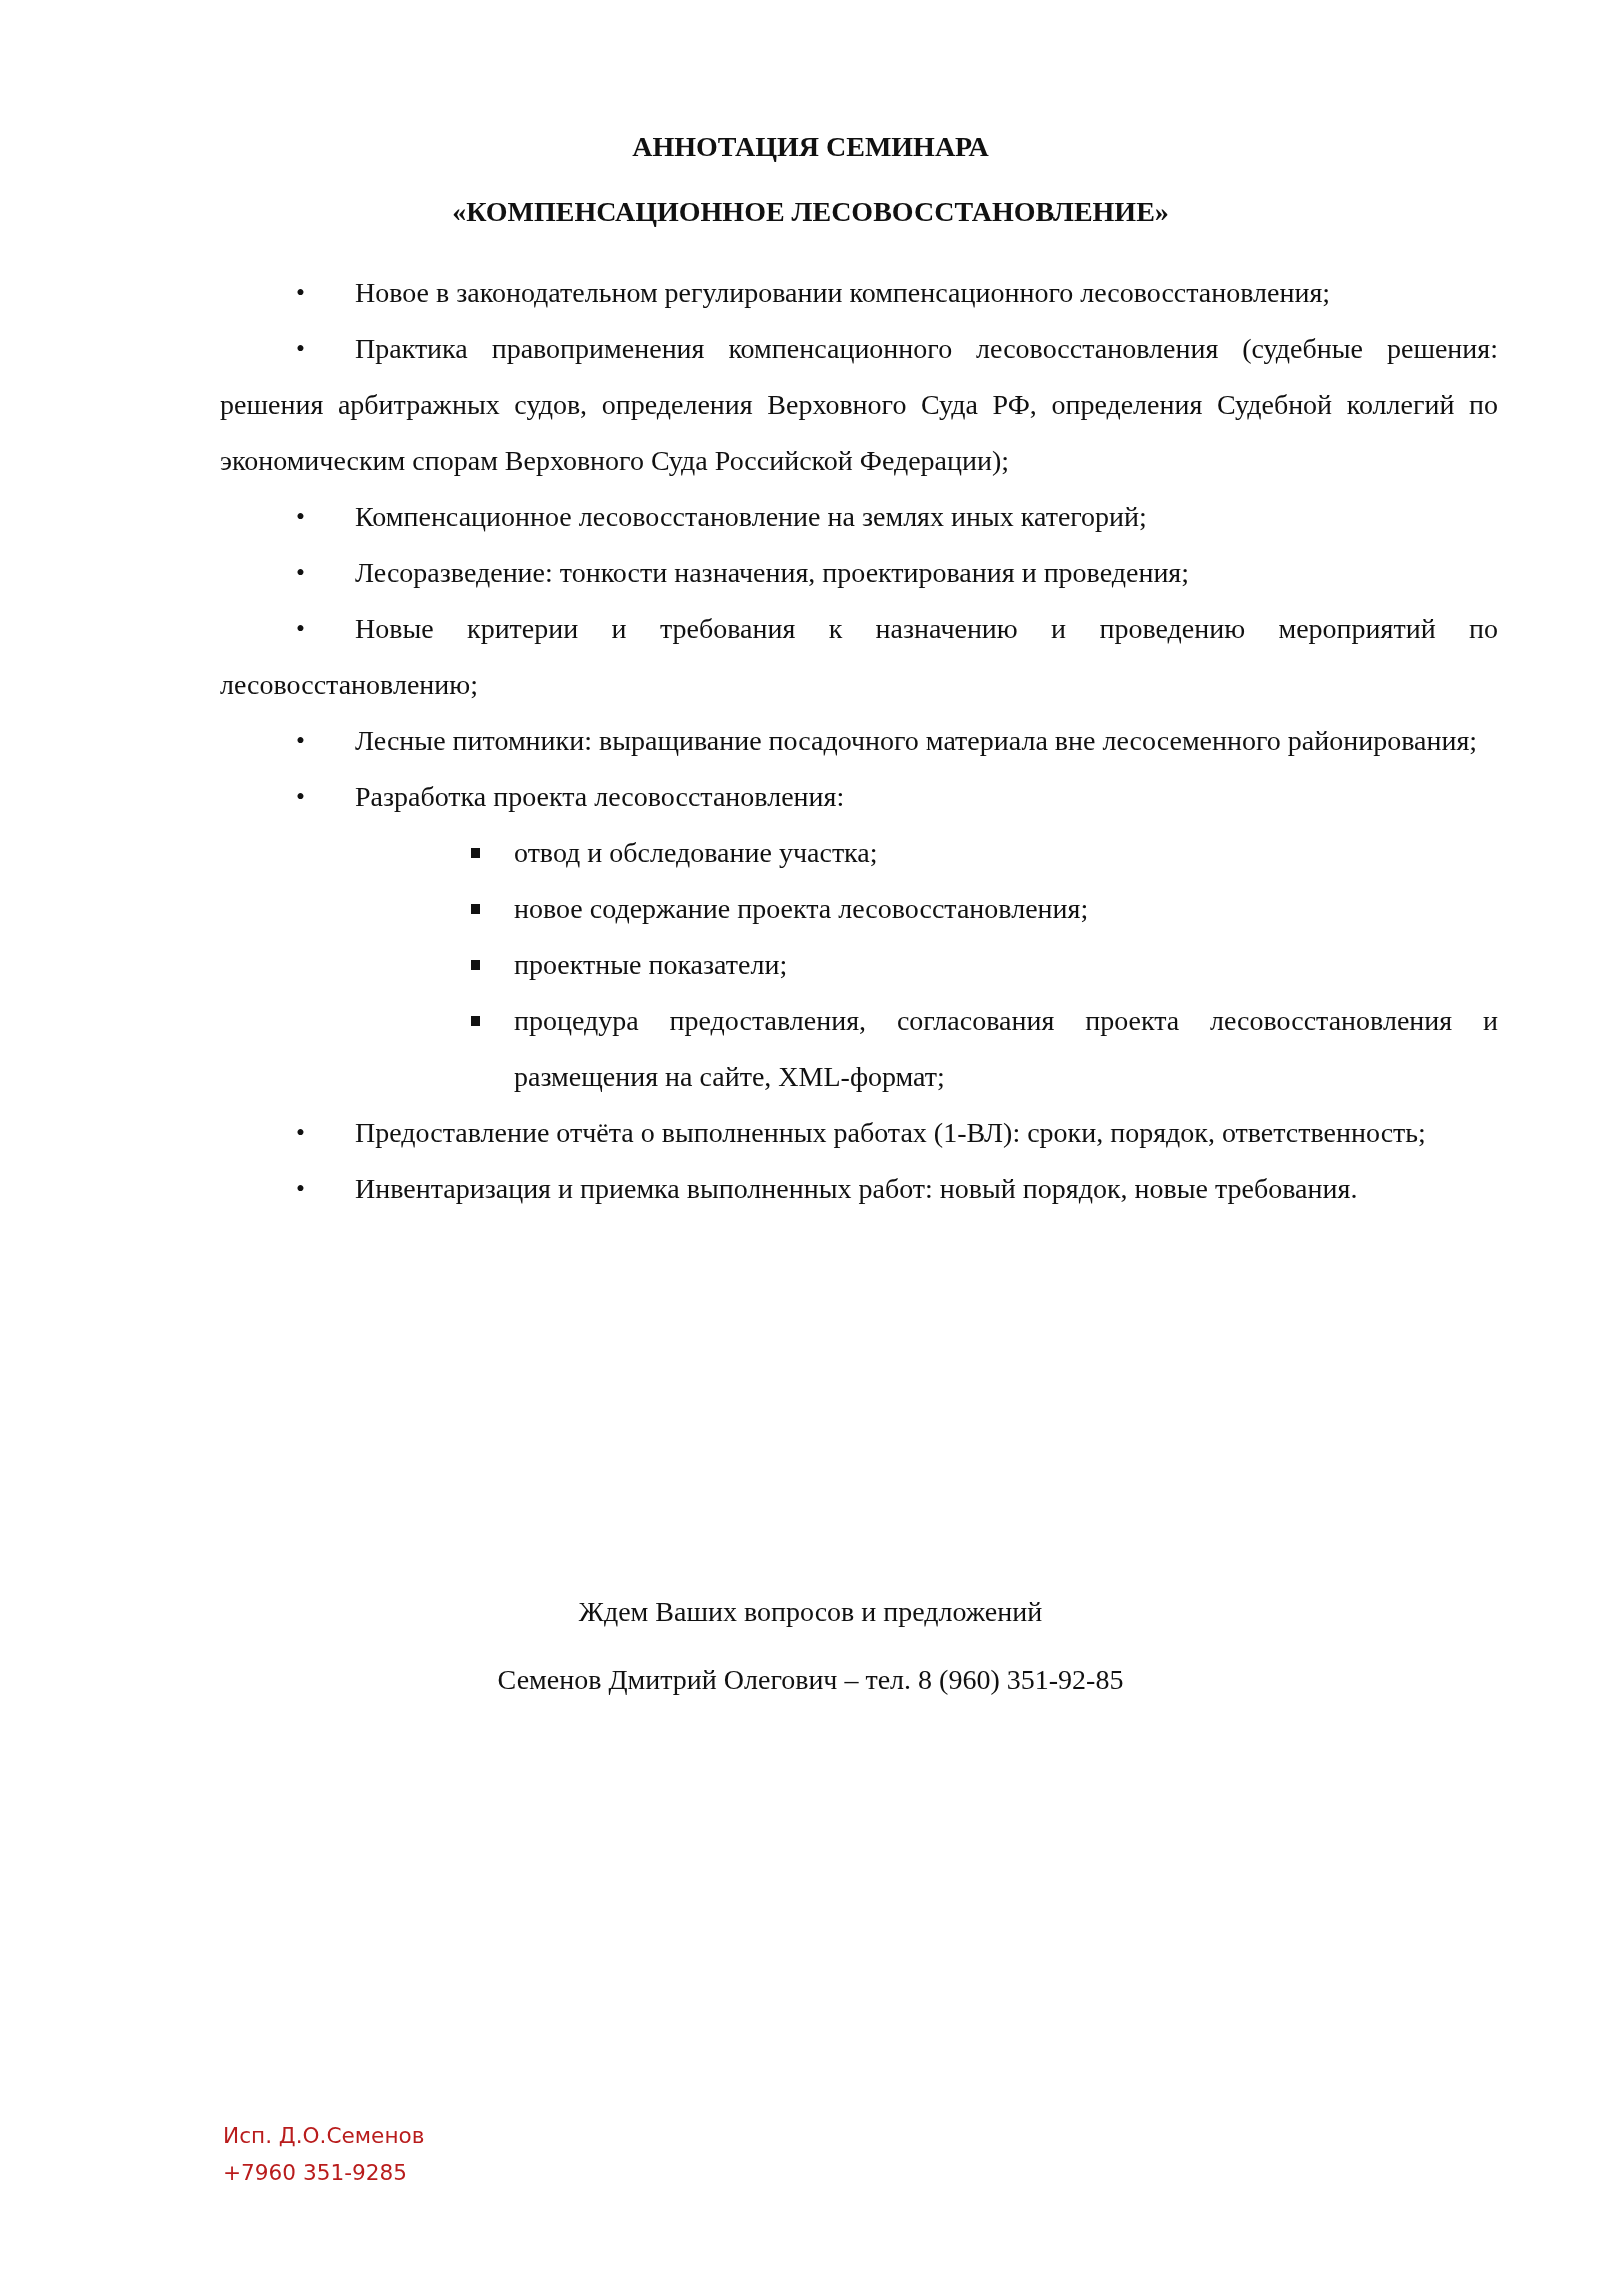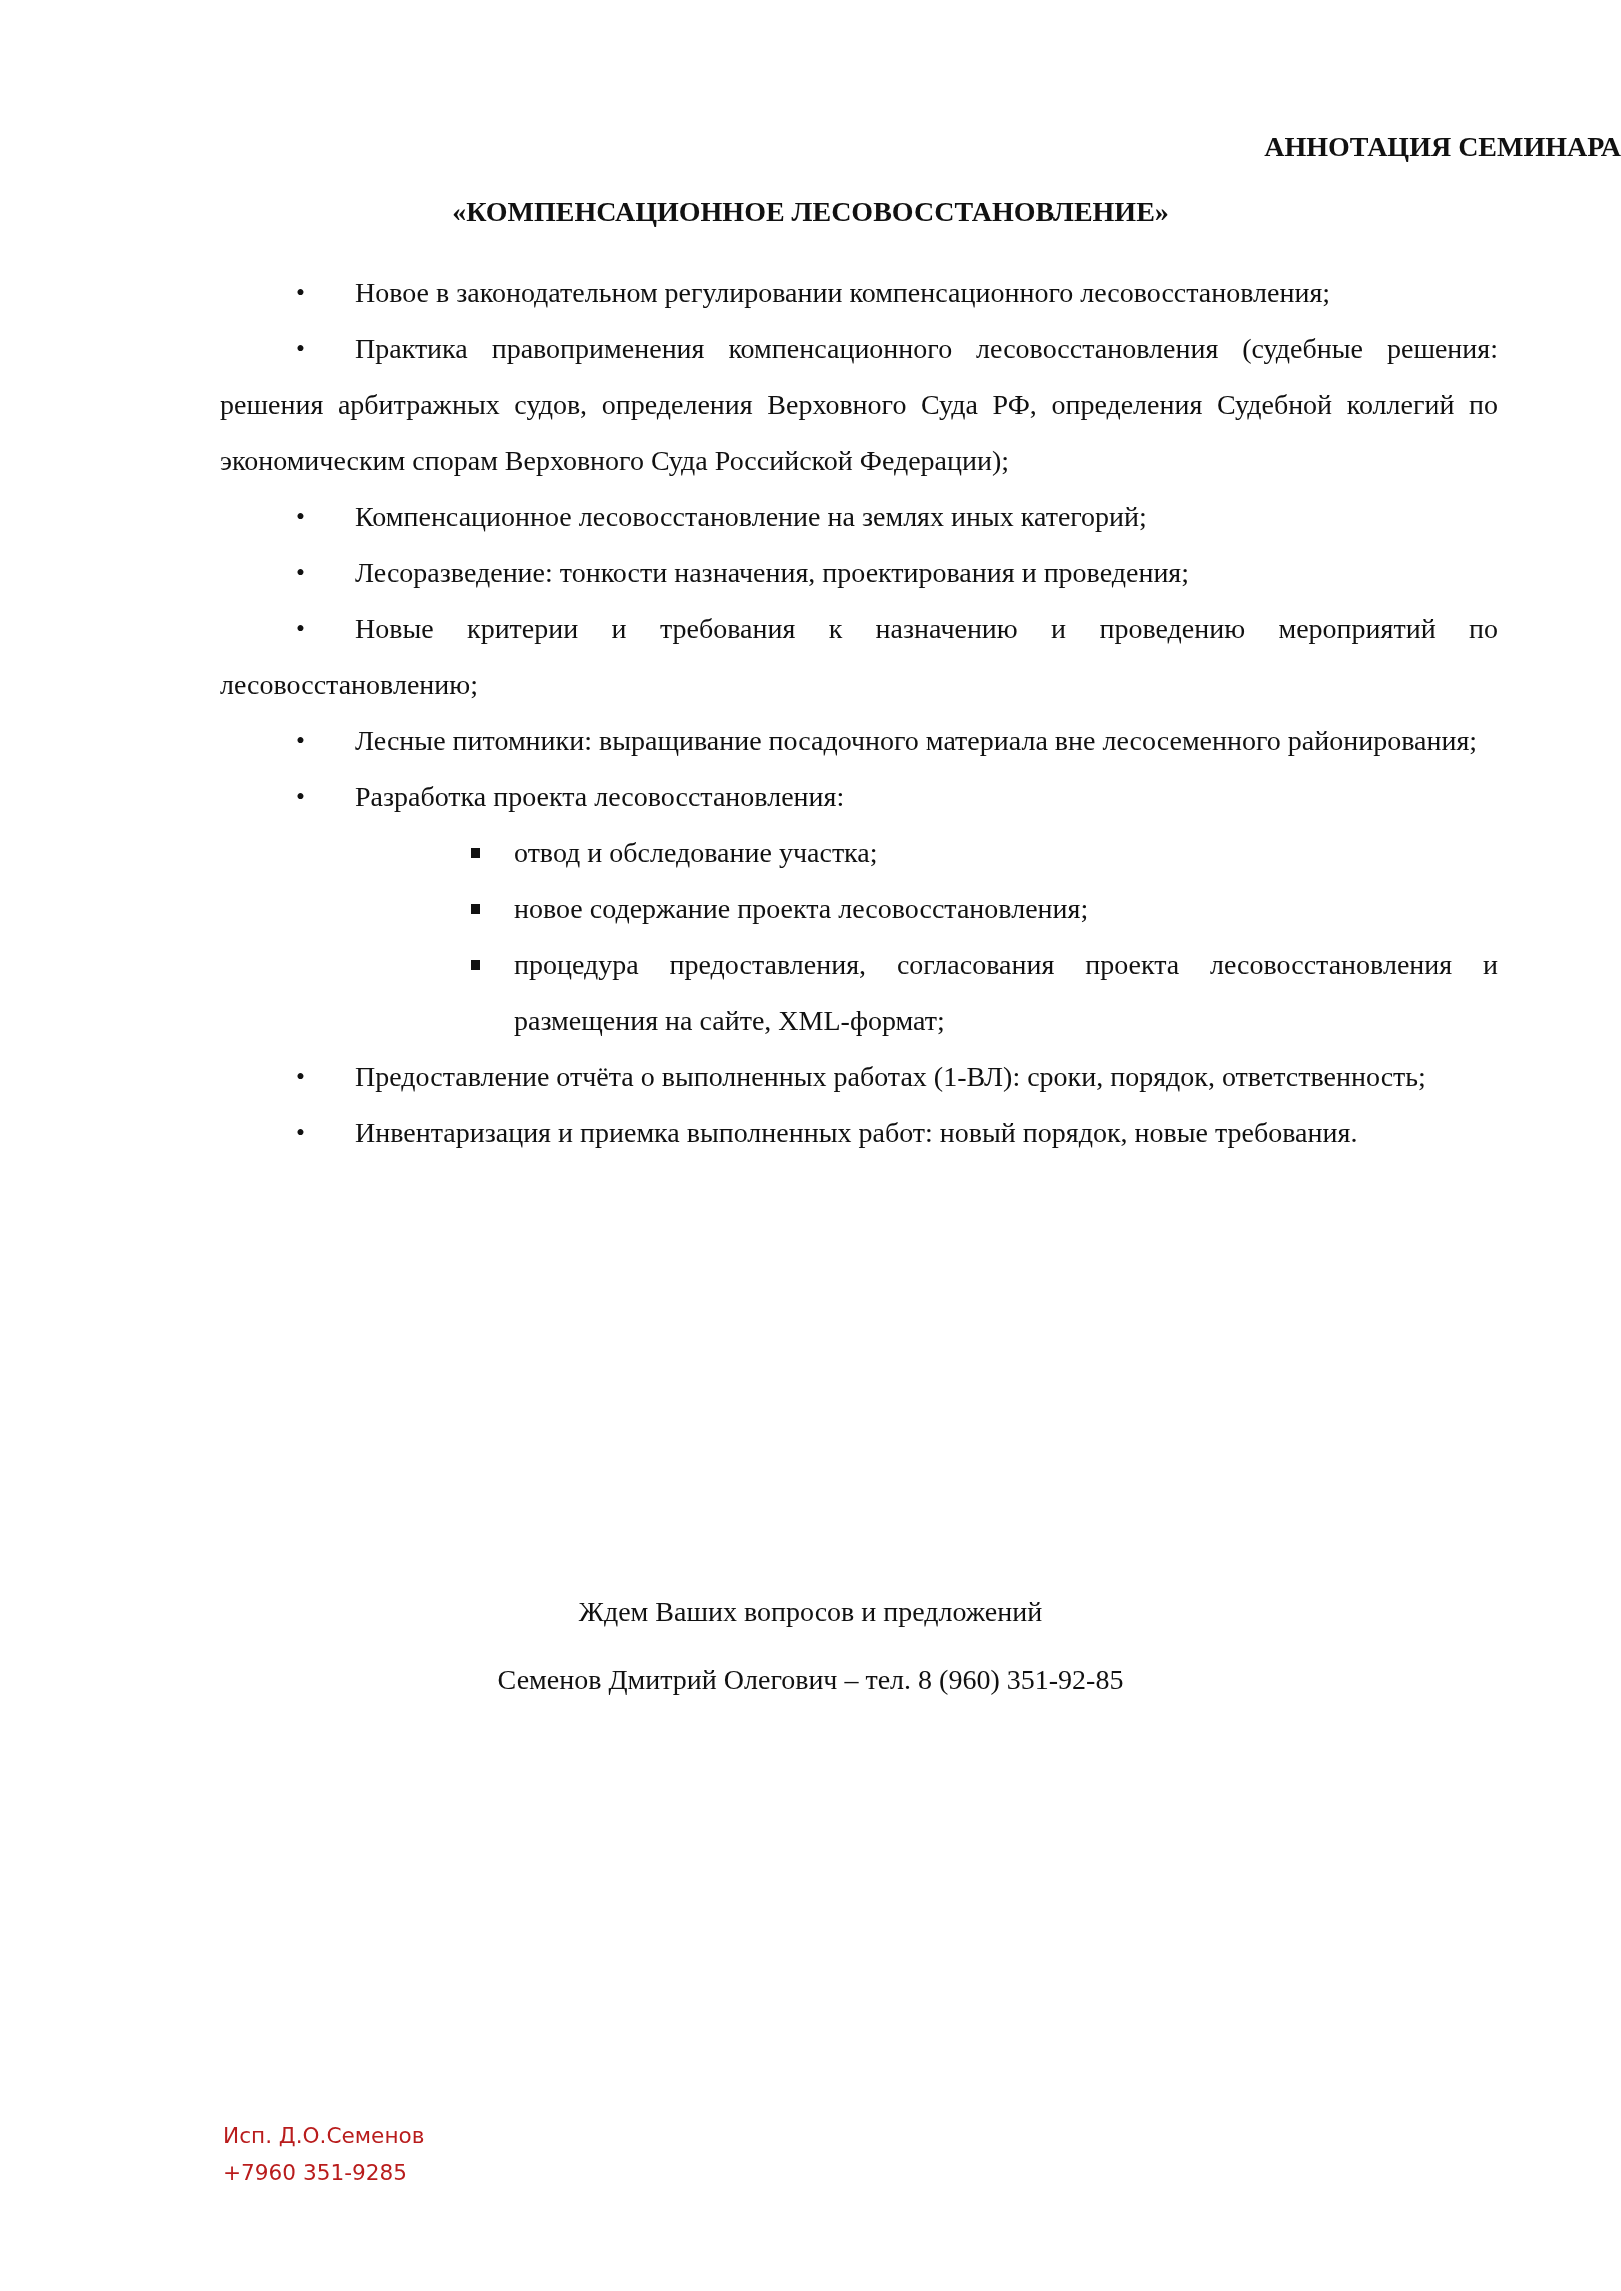--- a/index.html
+++ b/index.html
@@ -1,20 +1,20 @@
 <!DOCTYPE html>
 <html><head>
 <meta charset="utf-8">
 <style>
   html, body { margin:0; padding:0; }
   body { width:1621px; height:2292px; background:#ffffff; position:relative; overflow:hidden;
          font-family:"Liberation Serif", serif; color:#111; }
   .page { position:absolute; left:0; top:0; width:1621px; height:2292px; }
   .title { position:absolute; left:0; width:1621px; text-align:center; font-weight:bold; font-size:28px; }
-  .t1 { top:131px;text-align:right; }
+  .t1 { top:131px; }
   .t2 { top:196px; }
   .body { position:absolute; left:220px; width:1278px; top:265px; font-size:28px; line-height:56px; }
   .intro { padding-left:104px; }
   .item { position:relative; text-indent:135px; text-align:justify; text-align-last:left; }
   .item.single { text-align:left; }
   .bullet { position:absolute; left:76px; top:0; text-indent:0; font-size:25.5px; }
   .sub { position:relative; padding-left:294px; text-align:justify; text-align-last:left; }
   .sq { position:absolute; left:251px; top:22.5px; width:8.8px; height:10.8px; background:#111; }
   .closing { position:absolute; left:0; width:1621px; text-align:center; font-size:28px; }
   .c1 { top:1596px; }
@@ -33,20 +33,21 @@
     <div class="item single"><span class="bullet">•</span><span>Новое в законодательном регулировании компенсационного лесовосстановления;</span></div>
     <div class="item"><span class="bullet">•</span><span>Практика правоприменения компенсационного лесовосстановления (судебные решения: решения арбитражных судов, определения Верховного Суда РФ, определения Судебной коллегий по экономическим спорам Верховного Суда Российской Федерации);</span></div>
     <div class="item single"><span class="bullet">•</span><span>Компенсационное лесовосстановление на землях иных категорий;</span></div>
     <div class="item single"><span class="bullet">•</span><span>Лесоразведение: тонкости назначения, проектирования и проведения;</span></div>
     <div class="item"><span class="bullet">•</span><span>Новые критерии и требования к назначению и проведению мероприятий по лесовосстановлению;</span></div>
     <div class="item"><span class="bullet">•</span><span>Лесные питомники: выращивание посадочного материала вне лесосеменного районирования;</span></div>
     <div class="item single"><span class="bullet">•</span><span>Разработка проекта лесовосстановления:</span></div>
 
     <div class="sub"><span class="sq"></span><span>отвод и обследование участка;</span></div>
     <div class="sub"><span class="sq"></span><span>новое содержание проекта лесовосстановления;</span></div>
+    <div class="sub"><span class="sq"></span><span>проектные показатели;</span></div>
     <div class="sub"><span class="sq"></span><span>процедура предоставления, согласования проекта лесовосстановления и размещения на сайте, XML-формат;</span></div>
 
     <div class="item"><span class="bullet">•</span><span>Предоставление отчёта о выполненных работах (1-ВЛ): сроки, порядок, ответственность;</span></div>
     <div class="item"><span class="bullet">•</span><span>Инвентаризация и приемка выполненных работ: новый порядок, новые требования.</span></div>
   </div>
 
   <div class="closing c1">Ждем Ваших вопросов и предложений</div>
   <div class="closing c2">Семенов Дмитрий Олегович – тел. 8 (960) 351-92-85</div>
 
   <div class="footer">

